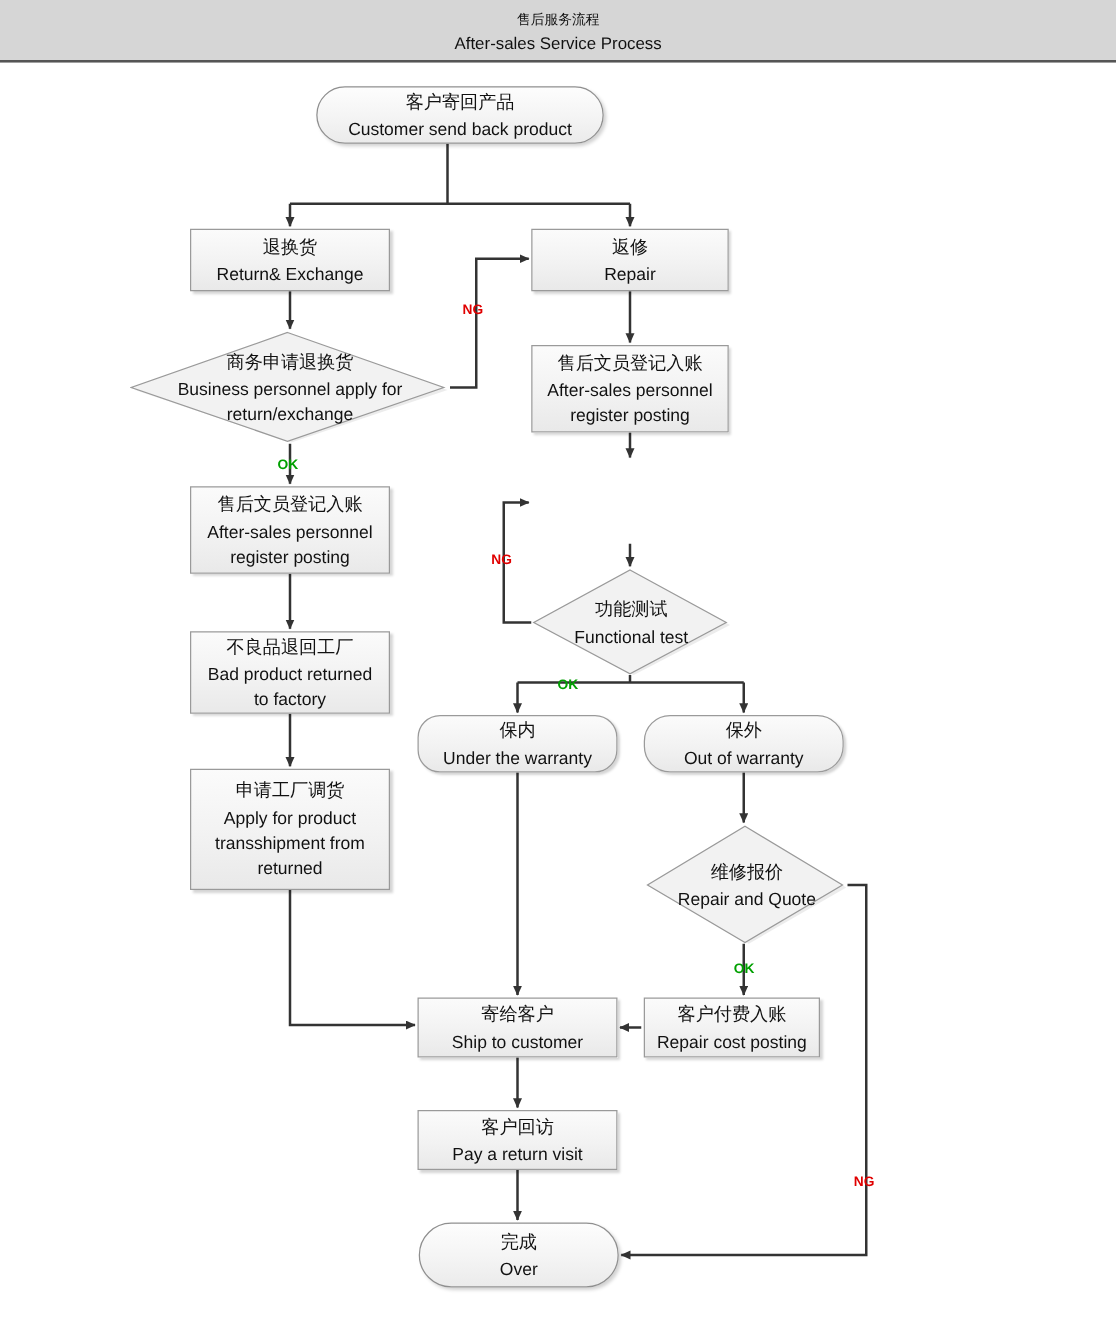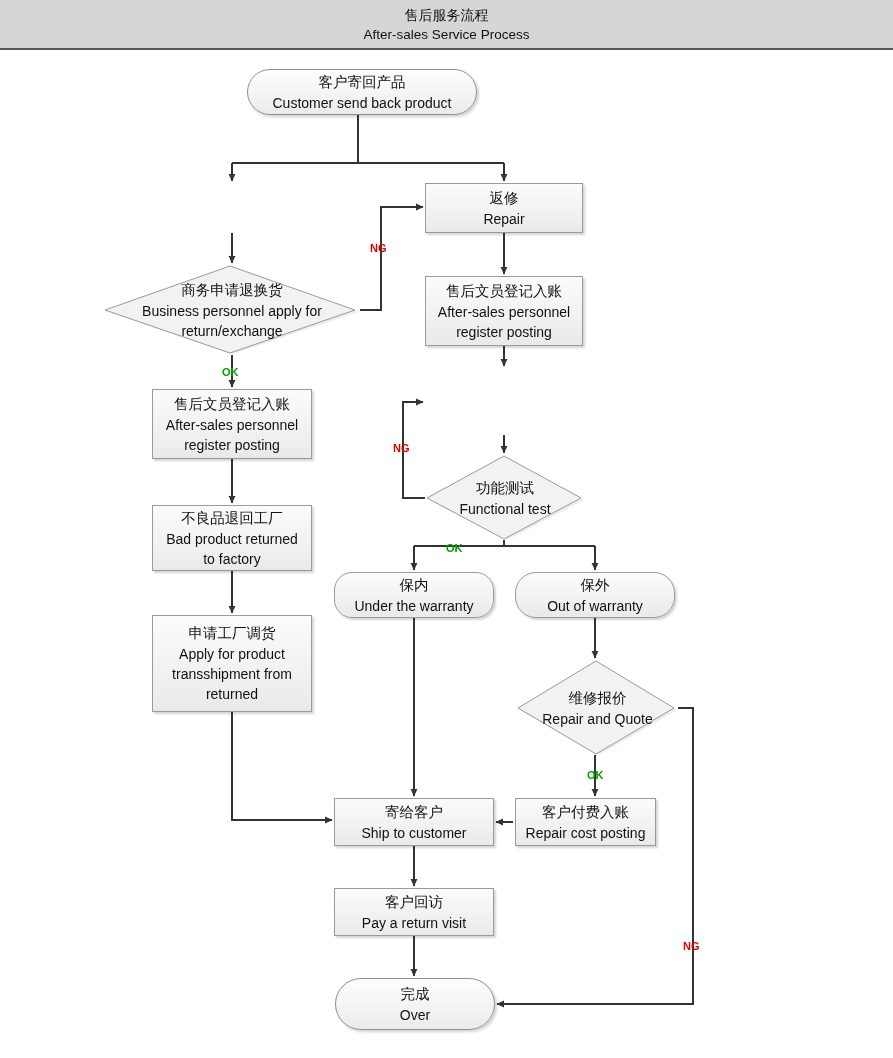--- a/index.html
+++ b/index.html
@@ -26,21 +26,21 @@
     background: #d6d6d6;
     border-bottom: 2px solid #555555;
     box-sizing: border-box;
     display: flex;
     flex-direction: column;
     align-items: center;
     justify-content: center;
   }
   #header .title-cn {
     font-family: "DejaVu Serif", "Liberation Serif", serif;
-    font-size: 14px;
+    font-size: 11px;
     color: #111;
     line-height: 21px;
   }
   #header .title-en {
     font-size: 13.5px;
     color: #111;
     line-height: 18px;
   }
 
   
@@ -185,25 +185,29 @@
     </g>
   </svg>
 
   <div class="elabel ng" style="left:370px; top:242px;">NG</div>
   <div class="elabel ok" style="left:222px; top:366px;">OK</div>
   <div class="elabel ng" style="left:393px; top:442px;">NG</div>
   <div class="elabel ok" style="left:446px; top:542px;">OK</div>
   <div class="elabel ok" style="left:587px; top:769px;">OK</div>
   <div class="elabel ng" style="left:683px; top:940px;">NG</div>
 
-  <div class="node term" style="left:247px; top:69px; width:230px; height:46px;">
+  <div class="node term" style="left:253px; top:69px; width:230px; height:46px;">
     <div class="cn">客户寄回产品</div>
     <div class="en">Customer send back product</div>
   </div>
 
+  <div class="node box" style="left:152px; top:183px; width:160px; height:50px;">
+    <div class="cn">退换货</div>
+    <div class="en">Return&amp; Exchange</div>
+  </div>
 
   <div class="node box" style="left:425px; top:183px; width:158px; height:50px;">
     <div class="cn">返修</div>
     <div class="en">Repair</div>
   </div>
 
   <div class="node diamond" style="left:104px; top:265px; width:256px; height:90px;">
     <svg viewBox="0 0 256 90" preserveAspectRatio="none">
       <polygon points="129,4 254,47 129,89 4,47" fill="#dcdcdc" opacity="0.55"></polygon>
       <polygon points="126,1 251,45 126,88 1,45" fill="#f2f2f2" stroke="#9a9a9a" stroke-width="1"></polygon>

